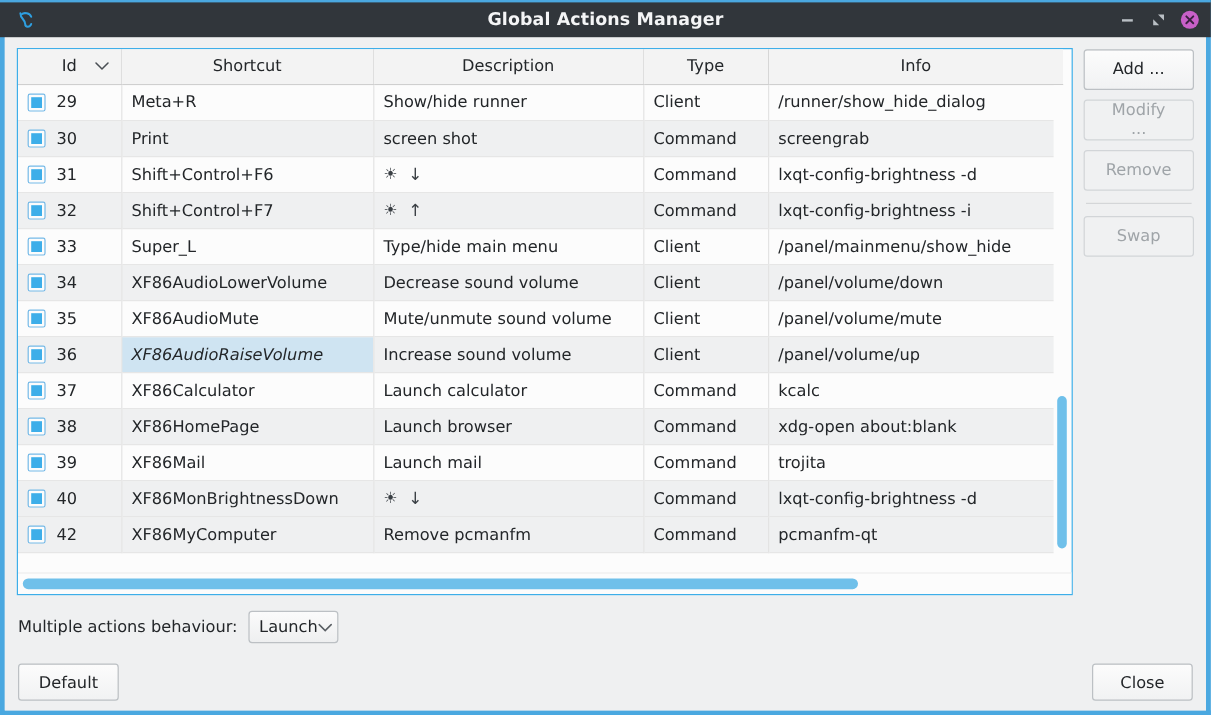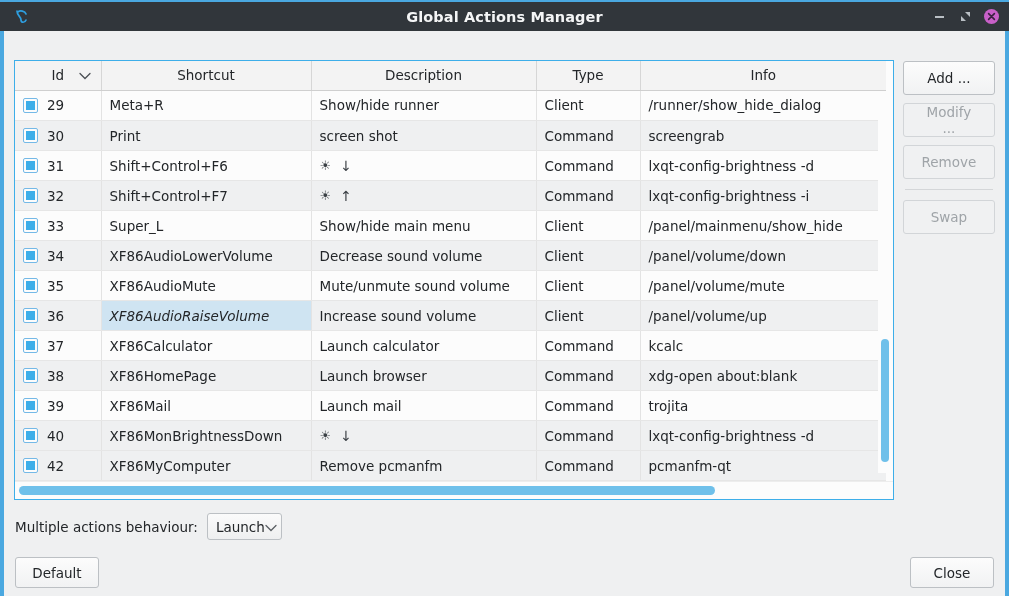--- a/index.html
+++ b/index.html
@@ -16,21 +16,20 @@
   
   #window {
     position: absolute;
     left: 0; top: 0;
     width: 1009px; height: 596px;
     border: 4px solid #4aa8e0;
     border-top: none;
     background: #eff0f1;
     display: flex;
     flex-direction: column;
-    gap: 20px;
   }
 
   
   #titlebar {
     height: 31px;
     min-height: 31px;
     background: #31363b;
     display: flex;
     align-items: center;
     position: relative;
@@ -448,21 +447,21 @@
                 <tr class="norm">
                   <td class="idcell">
                     <div class="idwrap">
                       <span class="chk">
                         <i></i>
                       </span>
                       <span>33</span>
                     </div>
                   </td>
                   <td><span>Super_L</span></td>
-                  <td><span>Show/hide main menu</span></td>
+                  <td><span>Type/hide main menu</span></td>
                   <td><span>Client</span></td>
                   <td><span>/panel/mainmenu/show_hide</span></td>
                 </tr>
                 <tr class="alt">
                   <td class="idcell">
                     <div class="idwrap">
                       <span class="chk">
                         <i></i>
                       </span>
                       <span>34</span>

